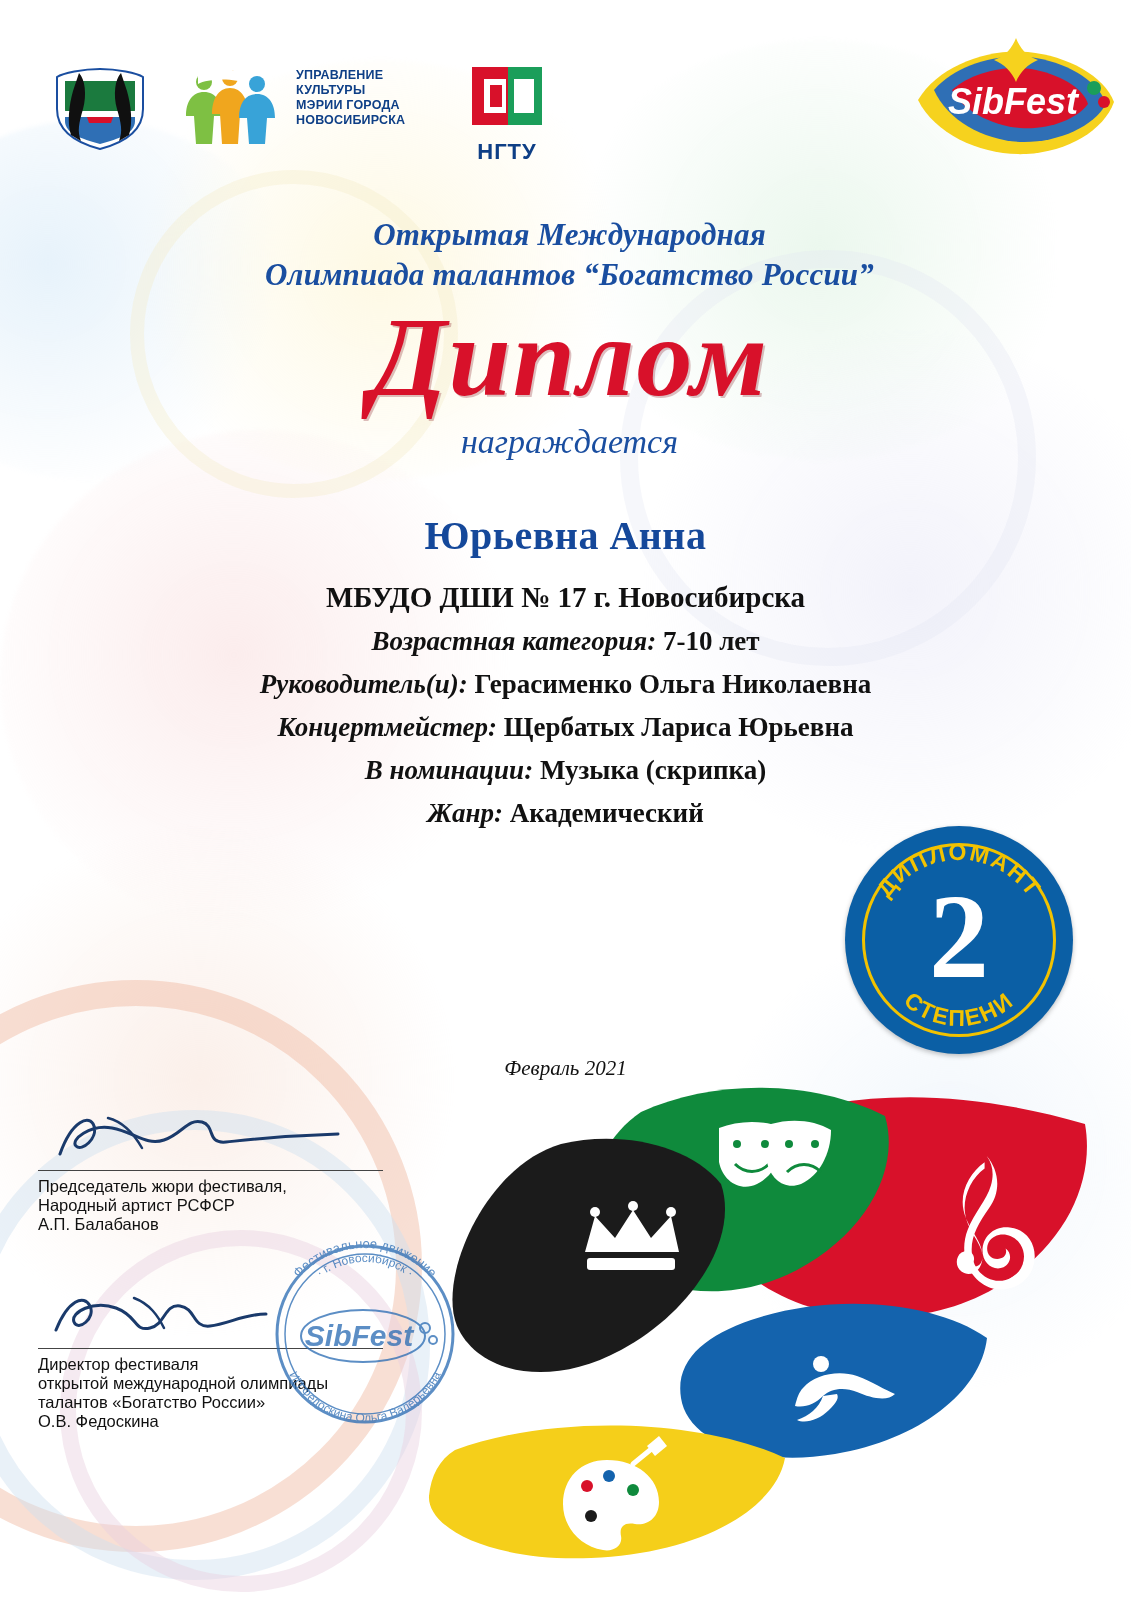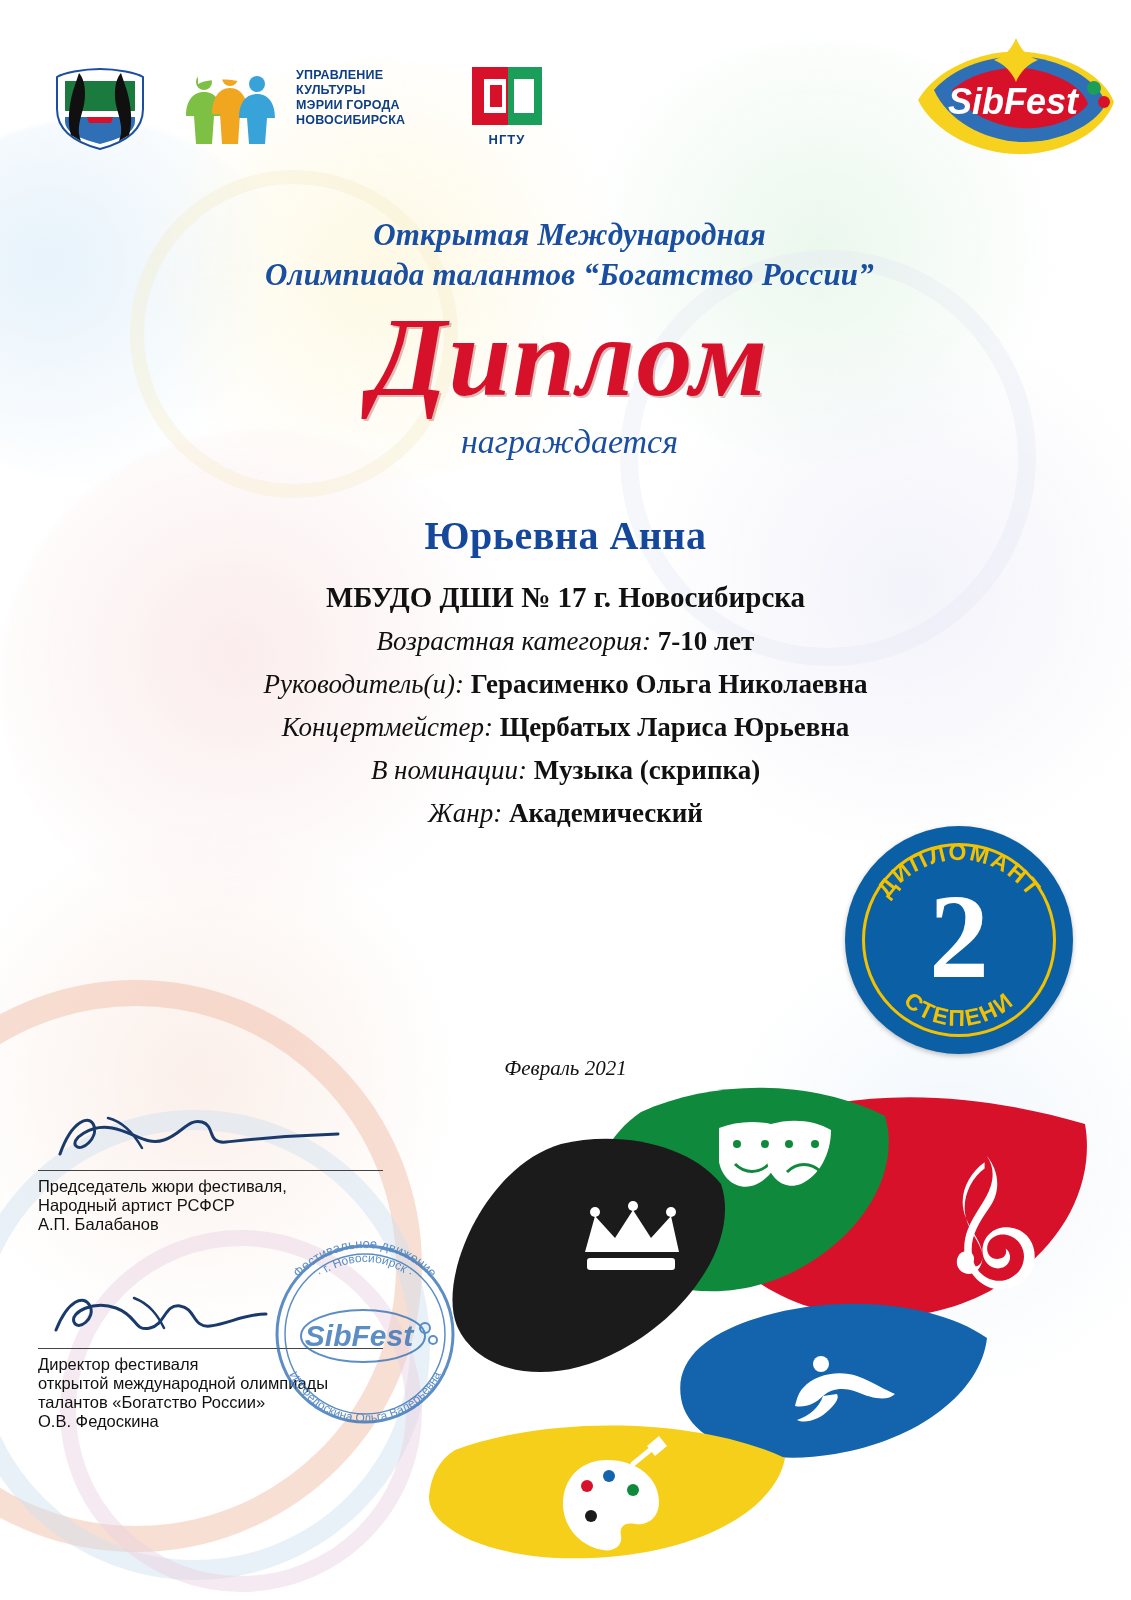--- a/index.html
+++ b/index.html
@@ -82,24 +82,24 @@
     text-align: center;
   }
   .logo-ngtu .mark {
     width: 74px;
     height: 62px;
     margin: 0 auto;
   }
   .logo-ngtu .cap {
     font-family: "Liberation Sans", sans-serif;
     font-weight: bold;
-    font-size: 13px;
+    font-size: 22px;
     color: #0e3f86;
     letter-spacing: 1px;
-    margin-top: 5px;
+    margin-top: 12px;
   }
   .logo-sibfest {
     position: absolute;
     right: 48px;
     top: 0;
     width: 215px;
     height: 145px;
   }
 
   
@@ -158,21 +158,21 @@
     font-weight: bold;
     color: #111;
   }
   .line {
     margin-top: 12px;
     font-size: 27px;
     color: #111;
   }
   .line .lbl {
     font-style: italic;
-    font-weight: normal;
+    font-weight: bold;
     margin-top: 36px;
   }
   .line .val {
     font-weight: bold;
   }
 
   
   .degree-seal {
     position: absolute;
     left: 845px;

